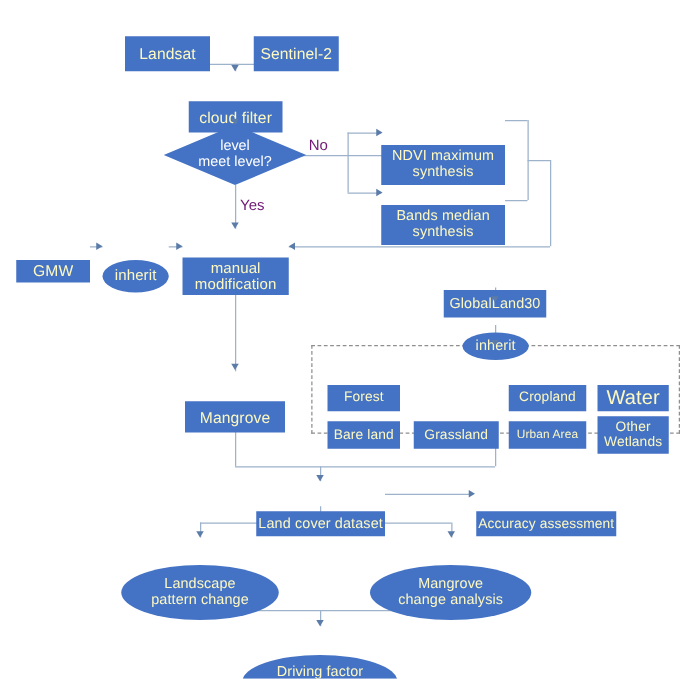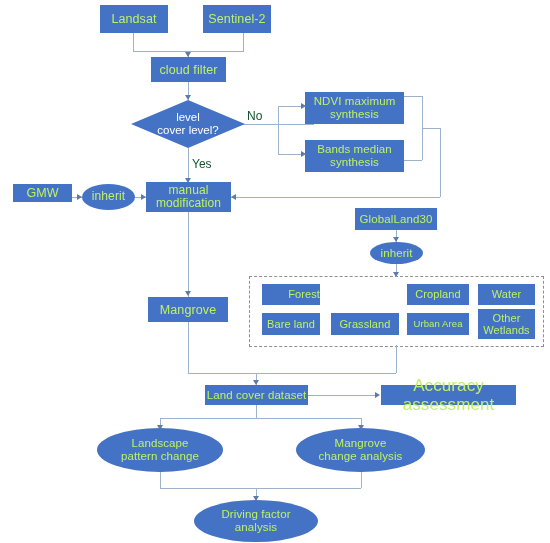--- a/index.html
+++ b/index.html
@@ -2,29 +2,30 @@
 <html><head>
 <meta charset="utf-8">
 <style>
   html,body{margin:0;padding:0;background:#ffffff;}
   body{font-family:"Liberation Sans","DejaVu Sans",sans-serif;}
   #canvas{position:relative;width:550px;height:543px;background:#ffffff;overflow:hidden;}
 
   .node{
     position:absolute;
     background:#4472C4;
-    color:#bef264;
+    color:#fef9c3;
     display:flex;
     align-items:center;
     justify-content:center;
     text-align:center;
     line-height:1.12;
     box-sizing:border-box;
     letter-spacing:.1px;
     z-index:3;
+    margin-top:24px;
   }
   .box{border-radius:0;}
   .ellipse{border-radius:50%;}
   .diamond-wrap{position:absolute;z-index:3;}
   .diamond-shape{
     position:absolute;left:0;top:0;width:100%;height:100%;
     background:#4472C4;
     clip-path:polygon(50% 0%,100% 50%,50% 100%,0% 50%);
   }
   .diamond-label{
@@ -42,21 +43,21 @@
 
   
   .h,.v{position:absolute;background:#9DB2CB;z-index:2;}
   .h{height:1px;}
   .v{width:1px;}
   .arrow{position:absolute;width:0;height:0;z-index:4;}
   .arrow.down{border-left:3.5px solid transparent;border-right:3.5px solid transparent;border-top:5px solid #5B7BA8;}
   .arrow.left{border-top:3.5px solid transparent;border-bottom:3.5px solid transparent;border-right:5px solid #5B7BA8;}
   .arrow.right{border-top:3.5px solid transparent;border-bottom:3.5px solid transparent;border-left:5px solid #5B7BA8;}
 
-  .edgelabel{position:absolute;color:#14532d;z-index:5;background:transparent;text-align:right;}
+  .edgelabel{position:absolute;color:#701a75;z-index:5;background:transparent;text-align:right;}
 </style>
 </head>
 <body>
 
 <div id="canvas">
 
   <div class="v" style="left:133px;top:33px;height:18px;"></div>
   <div class="v" style="left:243px;top:33px;height:18px;"></div>
   <div class="h" style="left:133px;top:51px;width:111px;"></div>
   <div class="v" style="left:188px;top:51px;height:6px;"></div>
@@ -130,21 +131,21 @@
 
   <div class="node box" style="left:151px;top:57px;width:75px;height:25px;font-size:12.5px;">
     <span>cloud filter</span>
   </div>
 
   <div class="diamond-wrap" style="left:131px;top:100px;width:114px;height:48px;">
     <div class="diamond-shape"></div>
     <div class="diamond-label" style="font-size:11.5px;">
       <div>
         <div>level</div>
-        <div>cover level?</div>
+        <div>meet level?</div>
       </div>
     </div>
   </div>
 
   <div class="edgelabel" style="left:247px;top:109px;font-size:12px;">
     <span>No</span>
   </div>
   <div class="edgelabel" style="left:192px;top:157px;font-size:12px;">
     <span>Yes</span>
   </div>
@@ -183,27 +184,27 @@
   </div>
 
   <div class="node ellipse" style="left:370px;top:242px;width:53px;height:22px;font-size:11.5px;">
     <span>inherit</span>
   </div>
 
   <div class="node box" style="left:148px;top:297px;width:80px;height:25px;font-size:12.5px;">
     <span>Mangrove</span>
   </div>
 
-  <div class="node box" style="left:262px;top:284px;width:58px;height:21px;font-size:11px;justify-content:flex-end;">
+  <div class="node box" style="left:262px;top:284px;width:58px;height:21px;font-size:11px;">
     <span>Forest</span>
   </div>
   <div class="node box" style="left:407px;top:284px;width:62px;height:21px;font-size:11px;">
     <span>Cropland</span>
   </div>
-  <div class="node box" style="left:478px;top:284px;width:57px;height:21px;font-size:11px;">
+  <div class="node box" style="left:478px;top:284px;width:57px;height:21px;font-size:16px;">
     <span>Water</span>
   </div>
 
   <div class="node box" style="left:262px;top:313px;width:58px;height:22px;font-size:11px;">
     <span>Bare land</span>
   </div>
   <div class="node box" style="left:331px;top:313px;width:68px;height:22px;font-size:11px;">
     <span>Grassland</span>
   </div>
   <div class="node box" style="left:478px;top:309px;width:57px;height:30px;font-size:11px;">
@@ -213,21 +214,21 @@
     </div>
   </div>
   <div class="node box" style="left:407px;top:313px;width:62px;height:22px;font-size:9.5px;">
     <span>Urban Area</span>
   </div>
 
   <div class="node box" style="left:205px;top:385px;width:103px;height:20px;font-size:11.5px;">
     <span>Land cover dataset</span>
   </div>
 
-  <div class="node box" style="left:381px;top:385px;width:135px;height:20px;font-size:17px;">
+  <div class="node box" style="left:381px;top:385px;width:112px;height:20px;font-size:11px;">
     <span>Accuracy assessment</span>
   </div>
 
   <div class="node ellipse" style="left:97px;top:428px;width:126px;height:44px;font-size:11.5px;">
     <div>
       <div>Landscape</div>
       <div>pattern change</div>
     </div>
   </div>
 

